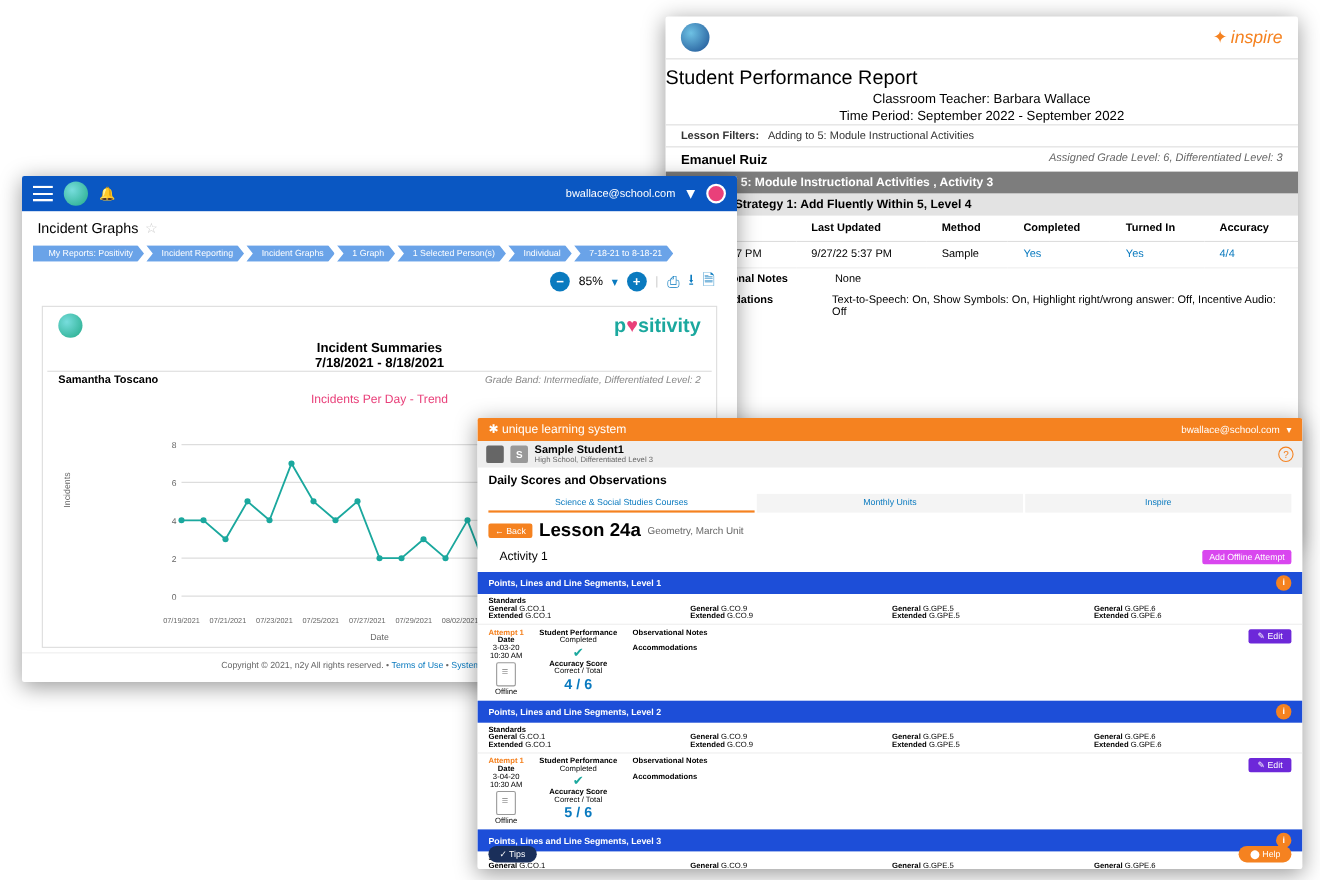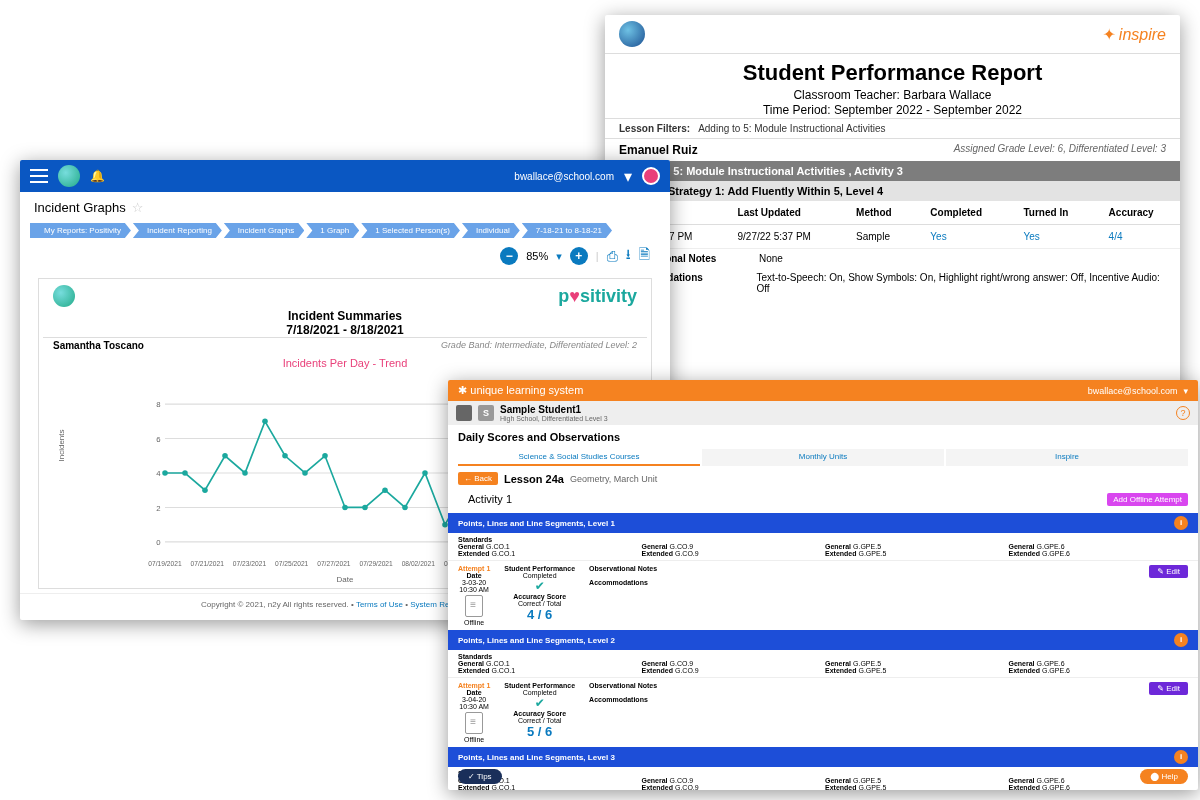--- a/index.html
+++ b/index.html
@@ -5,21 +5,21 @@
 *{box-sizing:border-box;margin:0;padding:0;font-family:Arial,Helvetica,sans-serif}
 body{background:#fff;width:1200px;height:800px;position:relative;overflow:hidden}
 .win{position:absolute;background:#fff;box-shadow:0 4px 20px rgba(0,0,0,.4);border-radius:2px;overflow:hidden}
 
 
 #winA{left:605px;top:15px;width:575px;height:480px;z-index:1}
 #winA .hdr{display:flex;align-items:center;padding:6px 14px;border-bottom:1px solid #ddd}
 #winA .logo{width:26px;height:26px;border-radius:50%;background:radial-gradient(circle at 35% 35%,#6ec1e4,#1b4f91);margin-right:8px}
 #winA .brand{margin-left:auto;color:#f58220;font-size:16px;font-style:italic}
 #winA .brand::before{content:"✦";color:#f58220;margin-right:3px;font-style:normal}
-#winA .title{text-align:center;font-weight:bold;font-size:22px;margin:6px 0 2px}
+#winA .title{font-weight:normal;font-size:18px;margin:6px 0 2px}
 #winA .sub{text-align:center;font-size:12px;margin:1px 0}
 #winA .filters{display:flex;gap:8px;padding:4px 14px;border-top:1px solid #ddd;border-bottom:1px solid #ddd;font-size:10px;color:#333}
 #winA .filters b{font-weight:bold}
 #winA .student{display:flex;padding:4px 14px;font-size:12px}
 #winA .student .level{margin-left:auto;font-style:italic;color:#666;font-size:10px}
 #winA .bar{background:#7d7d7d;color:#fff;padding:4px 14px;font-size:11px;font-weight:bold}
 #winA .bar2{background:#e3e3e3;padding:4px 14px;font-size:11px;font-weight:bold}
 #winA table{width:100%;border-collapse:collapse;font-size:10px}
 #winA th{text-align:left;padding:6px 14px;border-bottom:1px solid #ddd;font-weight:bold}
 #winA td{padding:6px 14px;border-bottom:1px solid #eee}
@@ -55,38 +55,38 @@
 #winB .stname .lvl{margin-left:auto;font-style:italic;color:#888;font-size:9px}
 #winB .chartt{text-align:center;color:#e9407a;font-size:11px;margin:4px 0}
 #winB .chart{position:relative;height:200px;margin:0 20px}
 #winB .ylab{position:absolute;left:-2px;top:50%;transform:rotate(-90deg) translateX(50%);transform-origin:left;font-size:8px;color:#666}
 #winB .xlab{text-align:center;font-size:8px;color:#666;margin-top:2px}
 #winB svg{width:100%;height:100%}
 #winB .foot{text-align:center;font-size:8px;color:#666;padding:6px;border-top:1px solid #eee}
 #winB .foot a{color:#0a7abf}
 
 
-#winC{left:448px;top:380px;width:750px;height:410px;z-index:3;font-size:9px}
+#winC{left:434px;top:380px;width:750px;height:410px;z-index:3;font-size:9px}
 #winC .top{background:#f58220;color:#fff;display:flex;align-items:center;padding:4px 10px;gap:6px}
 #winC .ubrand{font-size:11px}
 #winC .ubrand::before{content:"✱ "}
 #winC .email{margin-left:auto;font-size:9px}
 #winC .stu{background:#eee;display:flex;align-items:center;padding:3px 8px;gap:6px}
 #winC .sicon{width:16px;height:16px;background:#666;border-radius:2px}
 #winC .sbadge{width:16px;height:16px;background:#999;border-radius:2px;color:#fff;display:flex;align-items:center;justify-content:center;font-weight:bold}
 #winC .sname{font-weight:bold;font-size:10px}
 #winC .ssub{font-size:7px;color:#666}
 #winC .hq{margin-left:auto;color:#f58220;width:14px;height:14px;border:1px solid #f58220;border-radius:50%;text-align:center;line-height:12px}
 #winC .dso{padding:6px 10px;font-size:11px;font-weight:bold}
 #winC .tabs{display:flex;gap:2px;padding:0 10px}
 #winC .tab{flex:1;text-align:center;padding:3px;font-size:8px;color:#0a7abf;border-bottom:2px solid #f58220}
 #winC .tab:not(:first-child){background:#f4f4f4;border-bottom:2px solid transparent}
 #winC .lesson{display:flex;align-items:center;gap:6px;padding:6px 10px}
 #winC .back{background:#f58220;color:#fff;padding:2px 6px;border-radius:2px;font-size:8px}
-#winC .lname{font-weight:bold;font-size:11px}
+#winC .lname{font-weight:bold;font-size:17px}
 #winC .lsub{color:#666;font-size:9px}
 #winC .addoff{margin-left:auto;background:#d946ef;color:#fff;padding:2px 6px;border-radius:2px;font-size:8px}
 #winC .act{padding:2px 10px;font-size:11px}
 #winC .gbar{background:#1d4ed8;color:#fff;padding:3px 10px;display:flex;align-items:center;font-size:8px;font-weight:bold}
 #winC .gbar .info{margin-left:auto;width:14px;height:14px;background:#f58220;border-radius:50%;text-align:center;line-height:14px}
 #winC .stds{padding:3px 10px;font-size:7px}
 #winC .stdrow{display:flex;gap:4px}
 #winC .stdcol{flex:1}
 #winC .stdh{font-weight:bold}
 #winC .attempt{display:flex;padding:4px 10px;gap:14px;border-top:1px solid #eee}

